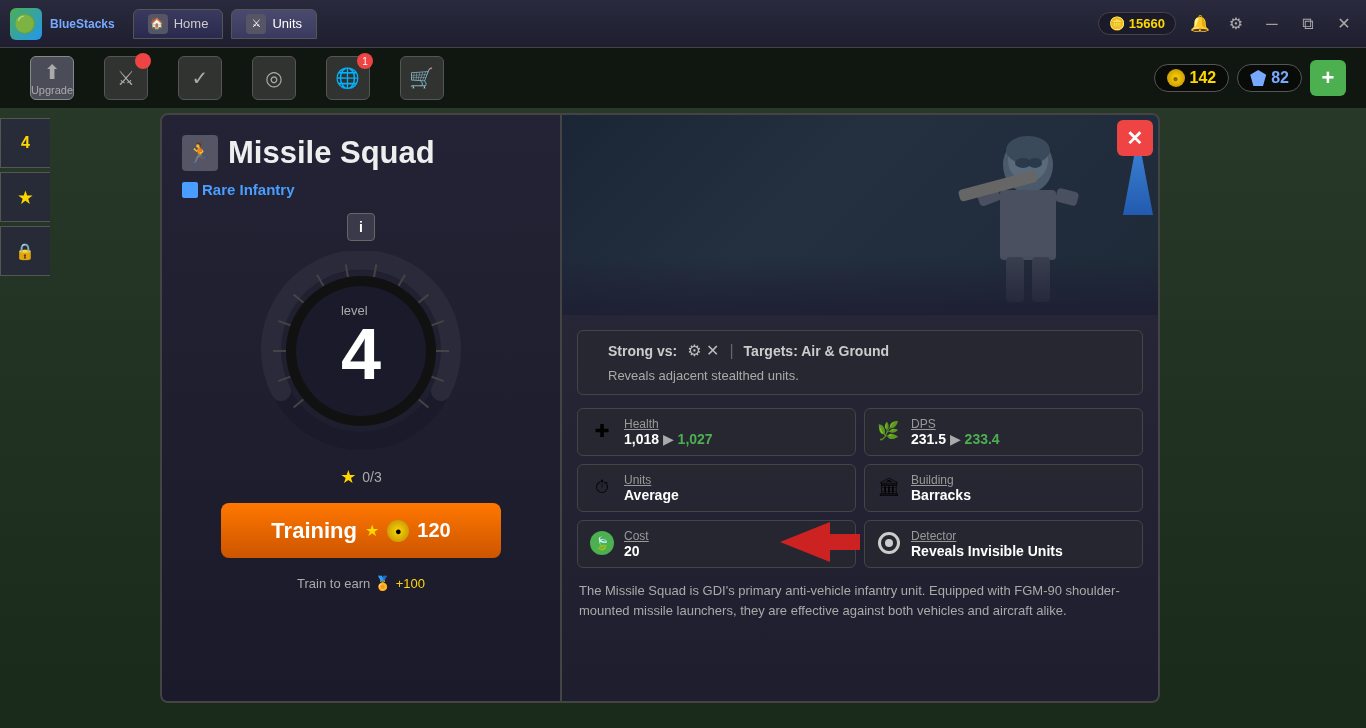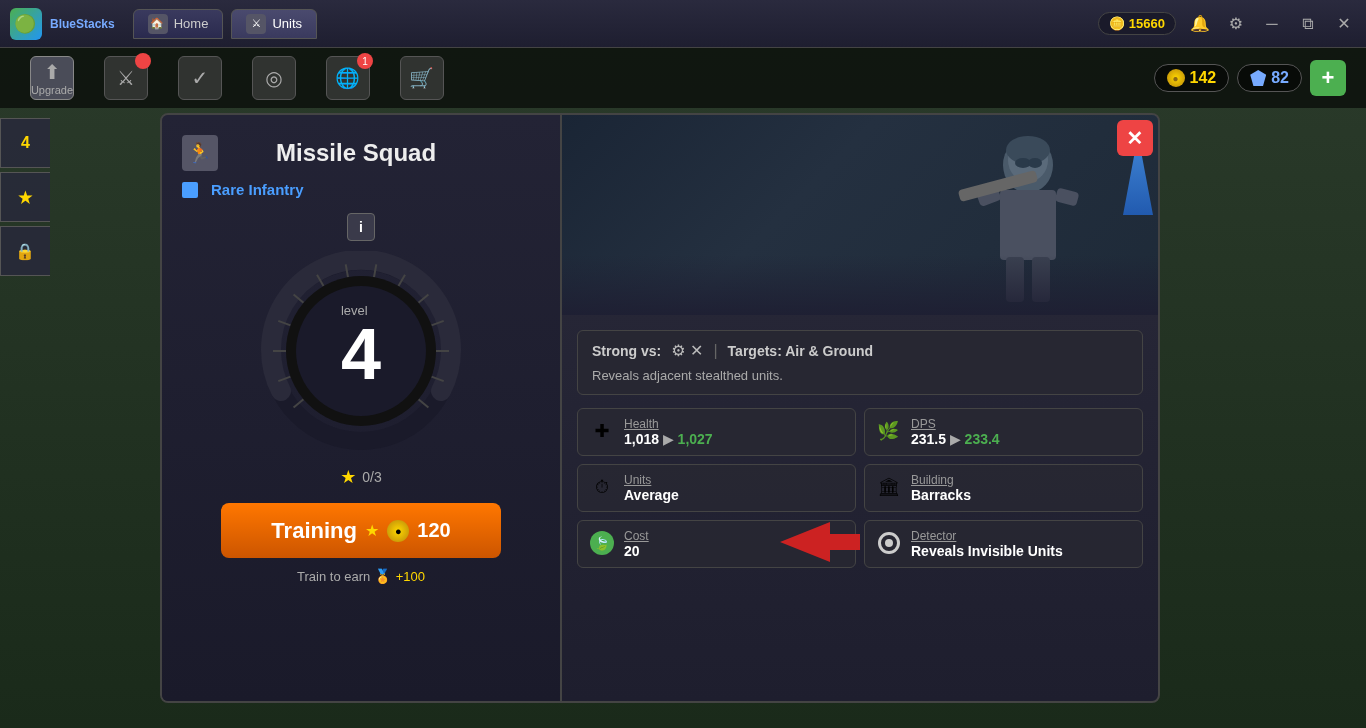--- a/index.html
+++ b/index.html
@@ -263,28 +263,27 @@
       height: 36px;
       background: #556;
       border-radius: 4px;
       display: flex;
       align-items: center;
       justify-content: center;
       font-size: 20px;
     }
     .card-title {
       color: #eee;
-      font-size: 24px;
-      font-weight: bold;
-      margin-left: 48px;
+      font-size: 31px;
+      font-weight: bold;
     }
     .card-rarity {
       display: flex;
       align-items: center;
-      gap: 13px;
+      gap: 4px;
       margin-bottom: 15px;
       width: 100%;
     }
     .rarity-color {
       width: 16px;
       height: 16px;
       background: #4a9eff;
       border-radius: 2px;
     }
     .rarity-text {
@@ -411,20 +410,21 @@
       color: #aaa;
       font-size: 13px;
     }
 
     .train-earn {
       color: #aaa;
       font-size: 13px;
       display: flex;
       align-items: center;
       gap: 4px;
+      margin-top: 7px;
     }
     .earn-icon {
       font-size: 14px;
     }
     .earn-value {
       color: #ffd700;
     }
 
     
     .right-panel {
@@ -463,21 +463,21 @@
     .stats-row {
       display: flex;
       gap: 8px;
       width: 100%;
     }
     .strong-vs-box {
       width: 100%;
       background: rgba(40,40,50,0.8);
       border: 1px solid #444;
       border-radius: 6px;
-      padding: 10px 14px;
+      padding: 10px 30px;
       margin-bottom: 5px;
     }
     .strong-vs-row {
       display: flex;
       align-items: center;
       gap: 10px;
       margin-bottom: 6px;
     }
     .strong-label {
       color: #ccc;
@@ -853,18 +853,21 @@
             <div class="stat-icon">
               <div class="detector-circle"></div>
             </div>
             <div class="stat-content">
               <span class="stat-label">Detector</span>
               <span class="stat-value">Reveals Invisible Units</span>
             </div>
           </div>
         </div>
 
+        <div class="description-box">
+          <span class="description-text">The Missile Squad is GDI's primary anti-vehicle infantry unit. Equipped with FGM-90 shoulder-mounted missile launchers, they are effective against both vehicles and aircraft alike.</span>
+        </div>
 
       </div>
     </div>
   </div>
 
 </div>
 
 </body></html>

